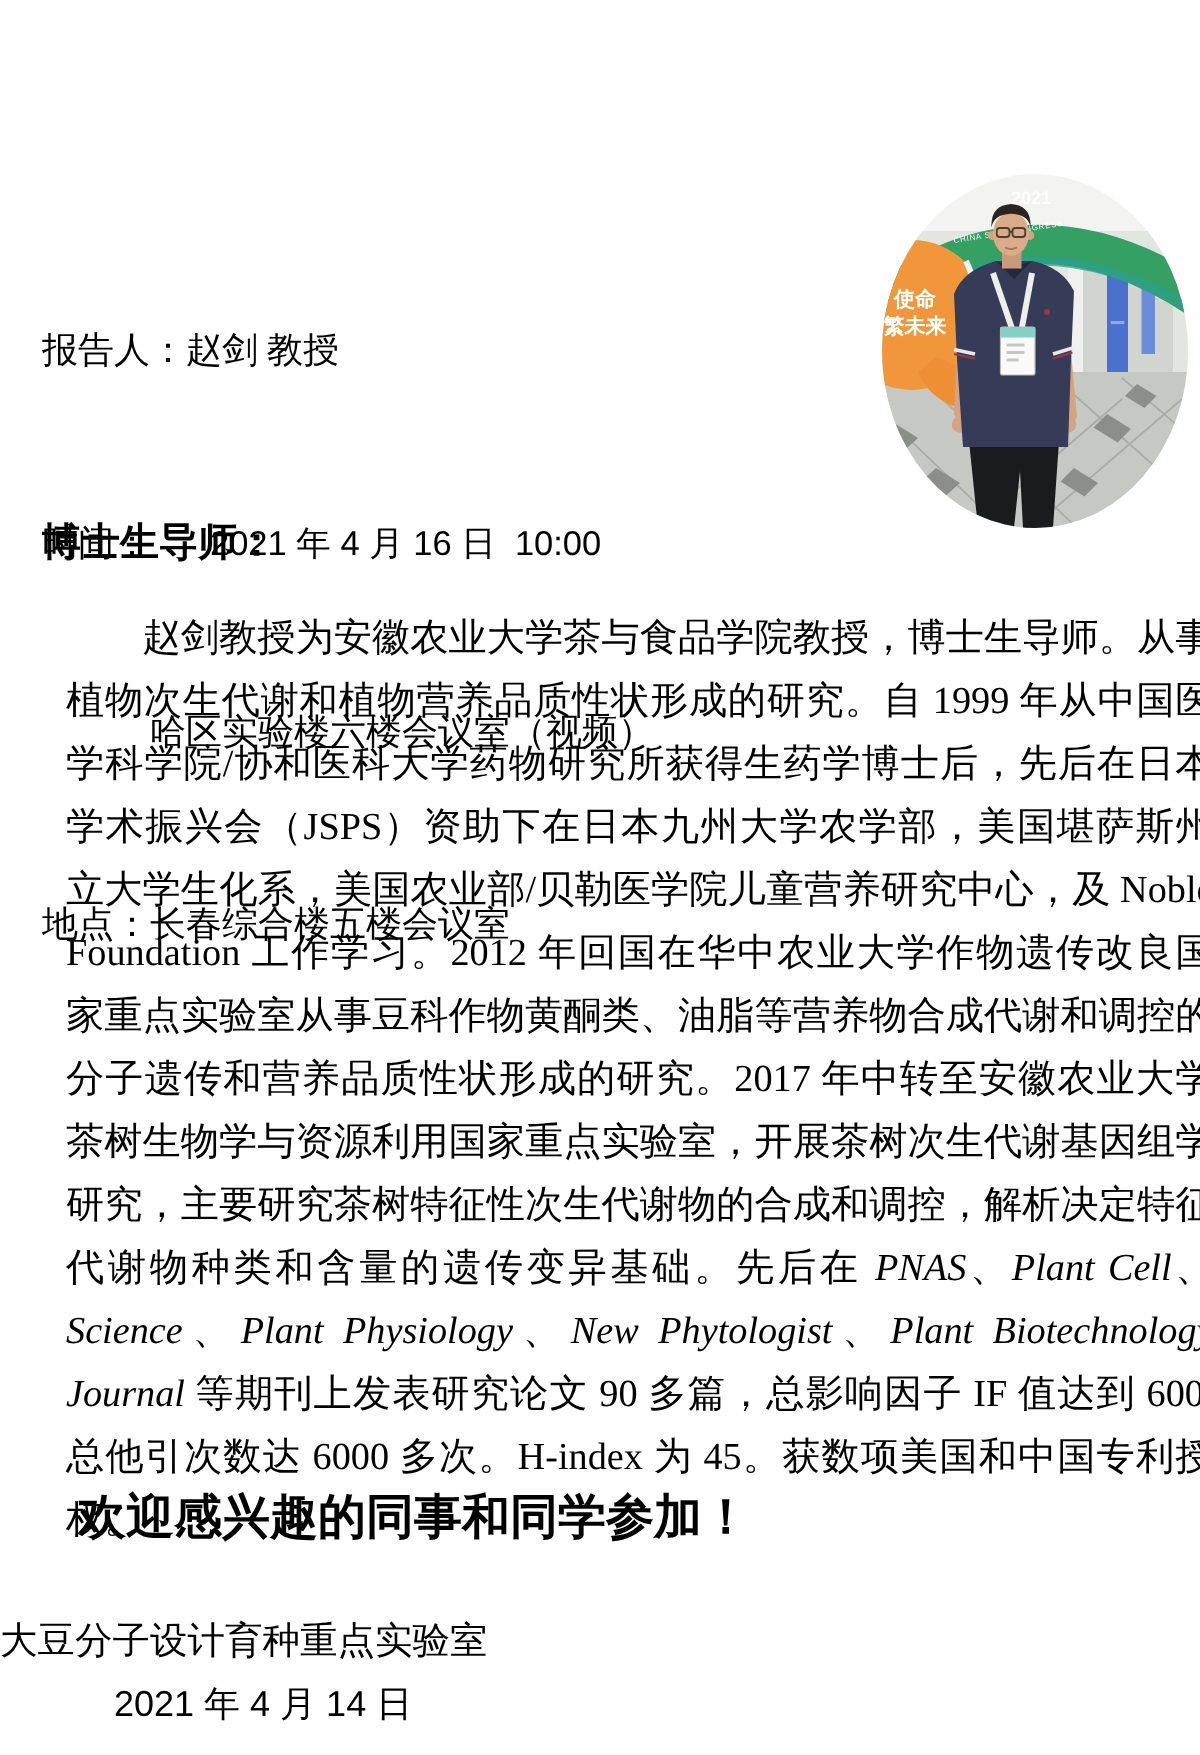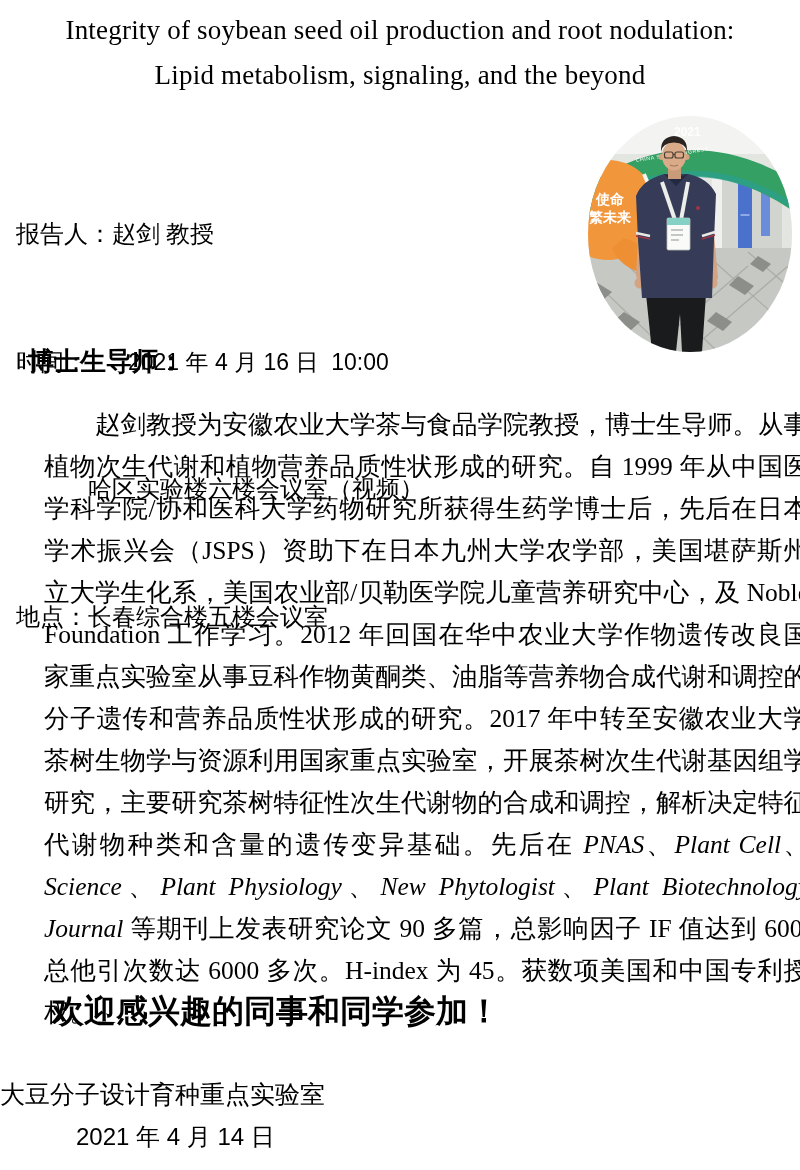--- a/index.html
+++ b/index.html
@@ -11,21 +11,21 @@
     font-family:"Liberation Serif","DejaVu Serif",serif;
     overflow:hidden;
   }
   .doc-title{
     position:absolute;top:8px;left:0;width:800px;
     text-align:center;
     font-size:27px;line-height:45px;
     letter-spacing:0.2px;
   }
   .info-block{
-    position:absolute;top:128px;left:16px;width:540px;
+    position:absolute;top:128px;left:28px;width:540px;
     font-size:24px;line-height:42.5px;
     white-space:pre-wrap;
   }
   .info-row{height:42.5px;}
   .info-row.cont{padding-left:72px;}
   .num-sans{font-family:"Liberation Sans","DejaVu Sans",sans-serif;font-size:23px;margin-left:40px;}
   .photo-wrap{
     position:absolute;left:588px;top:116px;width:204px;height:236px;
   }
   .bio-heading{
@@ -50,24 +50,20 @@
     position:absolute;top:1074px;left:0;width:774px;
   }
   .footer-org{font-size:25px;line-height:42px;}
   .footer-date{font-size:24px;line-height:42px;padding-left:36px;}
 </style>
 </head>
 <body>
 
 <div class="page">
 
-  <div class="doc-title">
-    <div>Integrity of soybean seed oil production and root nodulation:</div>
-    <div>Lipid metabolism, signaling, and the beyond</div>
-  </div>
 
   <div class="info-block">
     <div class="info-row"><span>报告人：</span><span>赵剑 教授</span></div>
     <div class="info-row"><span>时间：</span><span class="num-sans">2021 年 4 月 16 日  10:00</span></div>
     <div class="info-row cont"><span>哈区实验楼六楼会议室（视频）</span></div>
     <div class="info-row"><span>地点：</span><span>长春综合楼五楼会议室</span></div>
   </div>
 
   <div class="photo-wrap">
     <svg viewBox="0 0 204 236" width="204" height="236">

